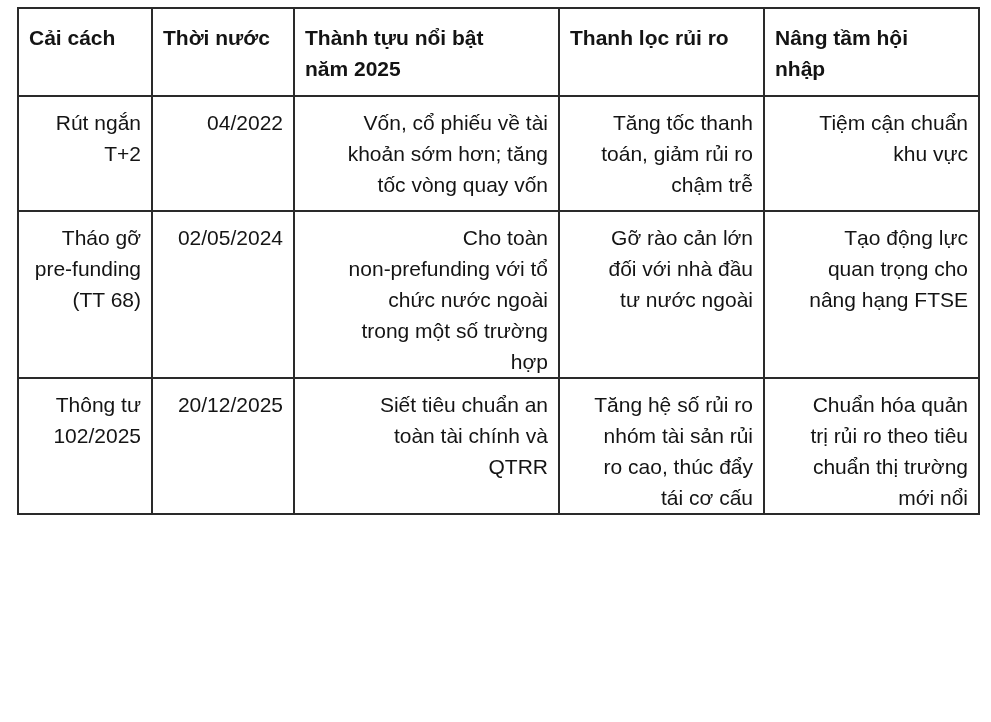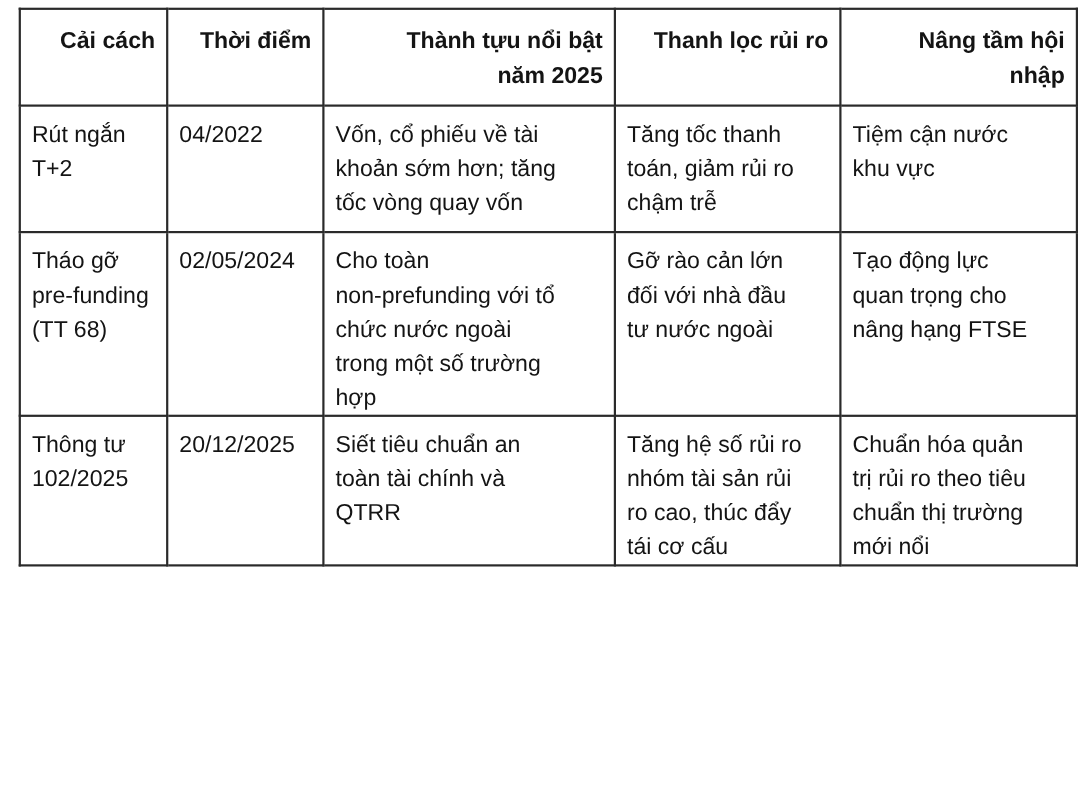--- a/index.html
+++ b/index.html
@@ -1,22 +1,22 @@
 <!DOCTYPE html>
 <html><head>
 <meta charset="utf-8">
 <style>
   html, body { margin:0; padding:0; background:#ffffff; }
   body { width:991px; height:722px; position:relative; overflow:hidden;
          font-family:"Liberation Sans", sans-serif; color:#141414; }
   table { position:absolute; left:17px; top:7px; border-collapse:collapse;
           table-layout:fixed; width:961px; }
   td, th { border:2px solid #2a2a2a; vertical-align:top; font-size:21px; line-height:31px;
-           padding:10px 10px 0 10px; text-align:left; font-weight:normal; overflow:hidden; }
-  th { font-weight:bold; text-align:right; padding-top:13px;border-radius:13px; }
+           padding:10px 10px 0 10px; text-align:right; font-weight:normal; overflow:hidden; }
+  th { font-weight:bold; text-align:left; padding-top:13px;border-radius:13px; }
   tr.h { height:88px; }
   tr.r1 { height:115px; }
   tr.r2 { height:147px; }
   tr.r3 { height:134px; }
   tr.r4 { height:135px; }
   .cell-text { white-space:pre-line; }
 </style>
 </head>
 <body>
 
@@ -24,38 +24,38 @@
   <colgroup>
     <col style="width:134px">
       <col style="width:142px">
       <col style="width:265px">
       <col style="width:205px">
       <col style="width:215px">
   </colgroup>
   <tbody>
       <tr class="h">
     <th><span class="cell-text">Cải cách</span></th>
-    <th><span class="cell-text">Thời điểm</span></th>
+    <th><span class="cell-text">Thời nước</span></th>
     <th><span class="cell-text">Thành tựu nổi bật
 năm 2025</span></th>
     <th><span class="cell-text">Thanh lọc rủi ro</span></th>
     <th><span class="cell-text">Nâng tầm hội
 nhập</span></th>
   </tr>
   <tr class="r1">
     <td><span class="cell-text">Rút ngắn
 T+2</span></td>
     <td><span class="cell-text">04/2022</span></td>
     <td><span class="cell-text">Vốn, cổ phiếu về tài
 khoản sớm hơn; tăng
 tốc vòng quay vốn</span></td>
     <td><span class="cell-text">Tăng tốc thanh
 toán, giảm rủi ro
 chậm trễ</span></td>
-    <td><span class="cell-text">Tiệm cận nước
+    <td><span class="cell-text">Tiệm cận chuẩn
 khu vực</span></td>
   </tr>
   <tr class="r3">
     <td><span class="cell-text">Tháo gỡ
 pre-funding
 (TT 68)</span></td>
     <td><span class="cell-text">02/05/2024</span></td>
     <td><span class="cell-text">Cho toàn
 non-prefunding với tổ
 chức nước ngoài

